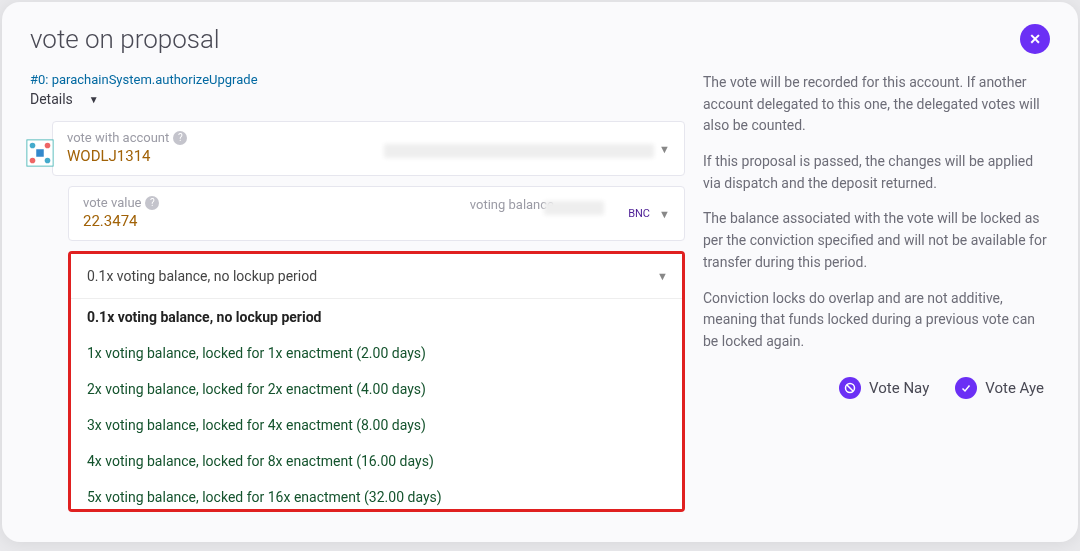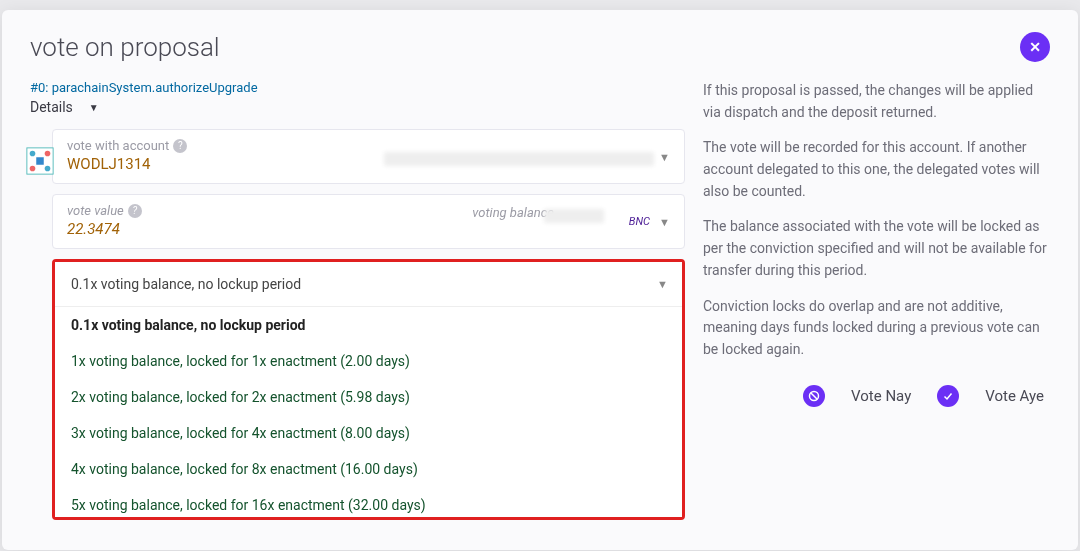--- a/index.html
+++ b/index.html
@@ -2,53 +2,53 @@
 <html><head>
 <meta charset="utf-8">
 <style>
   * { box-sizing: border-box; margin: 0; padding: 0; }
   html, body { width: 1080px; height: 551px; font-family: -apple-system, BlinkMacSystemFont, "Segoe UI", Roboto, sans-serif; background: #e9e9ec; overflow: hidden; }
   .backdrop { position: absolute; inset: 0; background: #e9e9ec; }
   .bg-hint { position: absolute; right: 10px; bottom: 60px; font-size: 12px; color: #666; text-align: right; line-height: 1.6; }
   .bg-hint .row { display: flex; align-items: center; gap: 6px; justify-content: flex-end; }
   .bg-hint .dot { width: 14px; height: 14px; border: 2px dotted #c77; border-radius: 50%; display: inline-block; }
   .bg-strip { position: absolute; left: 700px; top: 420px; font-size: 13px; color: #555; display: flex; gap: 40px; }
-  .modal { position: absolute; left: 2px; top: 10px; width: 1076px; background: #fafafc; border-radius: 6px; box-shadow: 0 2px 18px rgba(0,0,0,0.08); padding: 22px 28px 30px 28px; }
+  .modal { position: absolute; left: 2px; top: 2px; width: 1076px; background: #fafafc; border-radius: 18px; box-shadow: 0 2px 18px rgba(0,0,0,0.08); padding: 22px 28px 30px 28px; }
   .modal-header { display: flex; justify-content: space-between; align-items: flex-start; }
   .modal-title { font-size: 26px; font-weight: 300; color: #4a4a55; }
   .close-btn { width: 30px; height: 30px; border-radius: 50%; background: #6b2ff5; color: #fff; display: flex; align-items: center; justify-content: center; cursor: pointer; font-weight: bold; font-size: 14px; }
   .content { display: flex; gap: 18px; margin-top: 18px; }
   .left { flex: 0 0 655px; }
   .right { flex: 1; font-size: 14px; color: #6d6d78; line-height: 1.55; }
   .right p { margin-bottom: 14px; }
   .proposal-id { font-size: 13px; color: #0369a1; margin-bottom: 2px; }
   .details-row { font-size: 14px; color: #3a3a44; display: inline-flex; align-items: center; gap: 16px; cursor: pointer; margin-bottom: 14px; }
   .details-row .caret { font-size: 10px; }
   .field { background: #fff; border: 1px solid #e6e6ee; border-radius: 4px; padding: 8px 14px 10px 14px; margin-bottom: 10px; position: relative; margin-left: 22px; }
   .field.with-icon { margin-left: 0; padding-left: 36px; }
   .field .label { font-size: 13px; color: #9b9ba5; display: flex; align-items: center; gap: 4px; }
   .field .value { font-size: 15px; color: #a16207; margin-top: 2px; }
   .help { width: 14px; height: 14px; border-radius: 50%; background: #c4c4cc; color: #fff; font-size: 10px; display: inline-flex; align-items: center; justify-content: center; }
   .acct-icon { position: absolute; left: -2px; top: 16px; width: 30px; height: 30px; }
   .acct-icon svg { width: 30px; height: 30px; }
   .caret-drop { position: absolute; right: 14px; top: 50%; transform: translateY(-50%); color: #888; font-size: 11px; cursor: pointer; }
   .two-col { display: flex; gap: 10px; margin-left: 22px; margin-bottom: 10px; }
-  .two-col .field { margin-left: 0; flex: 1; margin-bottom: 0; font-style: italic; }
+  .two-col .field { margin-left: 16px; flex: 1; margin-bottom: 0; }
   .field .blur { position: absolute; right: 80px; top: 14px; width: 60px; height: 14px; background: #eee; border-radius: 2px; filter: blur(2px); }
   .account-blur { position: absolute; right: 30px; top: 22px; width: 270px; height: 14px; background: #eee; border-radius: 2px; filter: blur(2px); }
-  .dropdown-wrap { margin-left: 22px; position: relative; border: 3px solid #e02020; border-radius: 4px; padding: 0; }
+  .dropdown-wrap { margin-left: 38px; position: relative; border: 3px solid #e02020; border-radius: 4px; padding: 0; }
   .dropdown-head { background: #fff; padding: 14px 16px; font-size: 14px; color: #444; position: relative; cursor: pointer; border-bottom: 1px solid #eee; }
   .dropdown-head .caret-drop { right: 14px; }
   .dropdown-list { background: #fff; max-height: 210px; overflow-y: auto; }
   .dropdown-list .item { padding: 10px 16px; font-size: 14px; color: #14532d; cursor: pointer; }
   .dropdown-list .item.sel { font-weight: 700; color: #222; }
   .dropdown-list::-webkit-scrollbar { width: 10px; }
   .dropdown-list::-webkit-scrollbar-thumb { background: #bcbcc4; border-radius: 5px; }
   .footer { margin-top: 24px; display: flex; justify-content: flex-end; gap: 26px; align-items: center; padding-right: 6px; }
-  .vote-btn { display: inline-flex; align-items: center; gap: 26px; font-size: 15px; color: #4a4a55; cursor: pointer; }
+  .vote-btn { display: inline-flex; align-items: center; gap: 8px; font-size: 15px; color: #4a4a55; cursor: pointer; }
   .vote-btn .ic { width: 22px; height: 22px; border-radius: 50%; background: #6b2ff5; display: inline-flex; align-items: center; justify-content: center; }
   .vote-btn .ic svg { width: 12px; height: 12px; }
 </style>
 </head>
 <body>
 
 <div class="backdrop">
   <div class="bg-strip">
     <span>blocks</span>
     <span>#500,012</span>
@@ -119,33 +119,33 @@
       </div>
 
       <div class="dropdown-wrap">
         <div class="dropdown-head">
           <span>0.1x voting balance, no lockup period</span>
           <div class="caret-drop">▼</div>
         </div>
         <div class="dropdown-list">
           <div class="item sel">0.1x voting balance, no lockup period</div>
           <div class="item">1x voting balance, locked for 1x enactment (2.00 days)</div>
-          <div class="item">2x voting balance, locked for 2x enactment (5.98 days)</div>
+          <div class="item">2x voting balance, locked for 2x enactment (4.00 days)</div>
           <div class="item">3x voting balance, locked for 4x enactment (8.00 days)</div>
           <div class="item">4x voting balance, locked for 8x enactment (16.00 days)</div>
           <div class="item">5x voting balance, locked for 16x enactment (32.00 days)</div>
         </div>
       </div>
     </div>
 
     <div class="right">
+      <p>The vote will be recorded for this account. If another account delegated to this one, the delegated votes will also be counted.</p>
       <p>If this proposal is passed, the changes will be applied via dispatch and the deposit returned.</p>
-      <p>The vote will be recorded for this account. If another account delegated to this one, the delegated votes will also be counted.</p>
       <p>The balance associated with the vote will be locked as per the conviction specified and will not be available for transfer during this period.</p>
-      <p>Conviction locks do overlap and are not additive, meaning days funds locked during a previous vote can be locked again.</p>
+      <p>Conviction locks do overlap and are not additive, meaning that funds locked during a previous vote can be locked again.</p>
 
       <div class="footer">
         <div class="vote-btn">
           <span class="ic">
             <svg viewBox="0 0 24 24" fill="none" stroke="#fff" stroke-width="3">
                 <circle cx="12" cy="12" r="9"></circle>
                 <line x1="6" y1="6" x2="18" y2="18"></line>
               </svg>
           </span>
           <span>Vote Nay</span>

